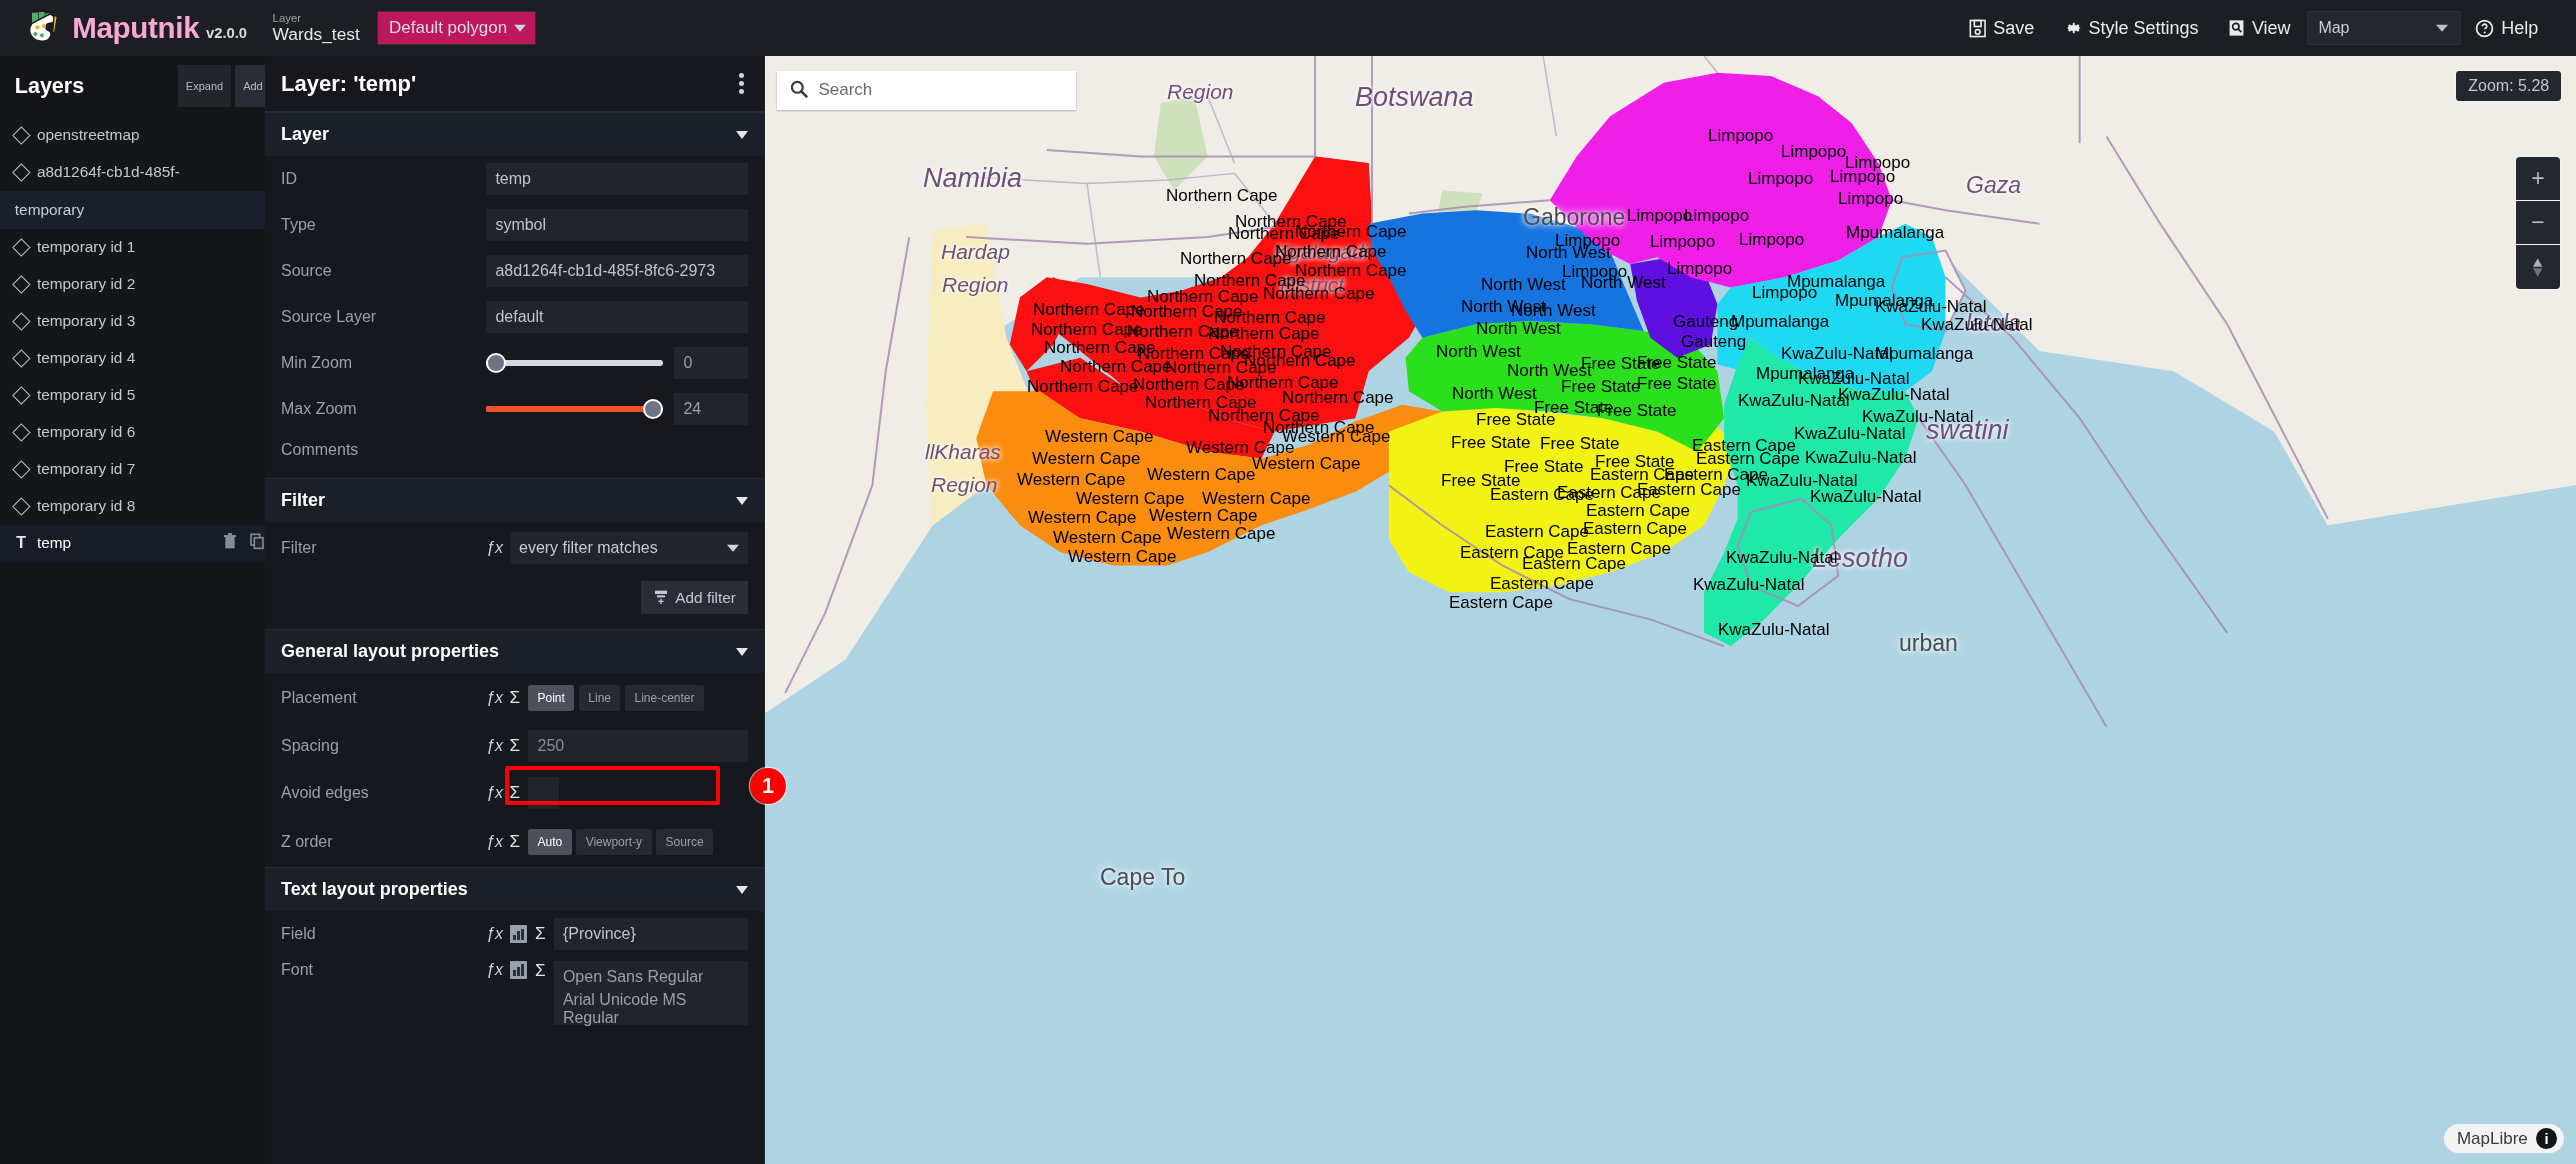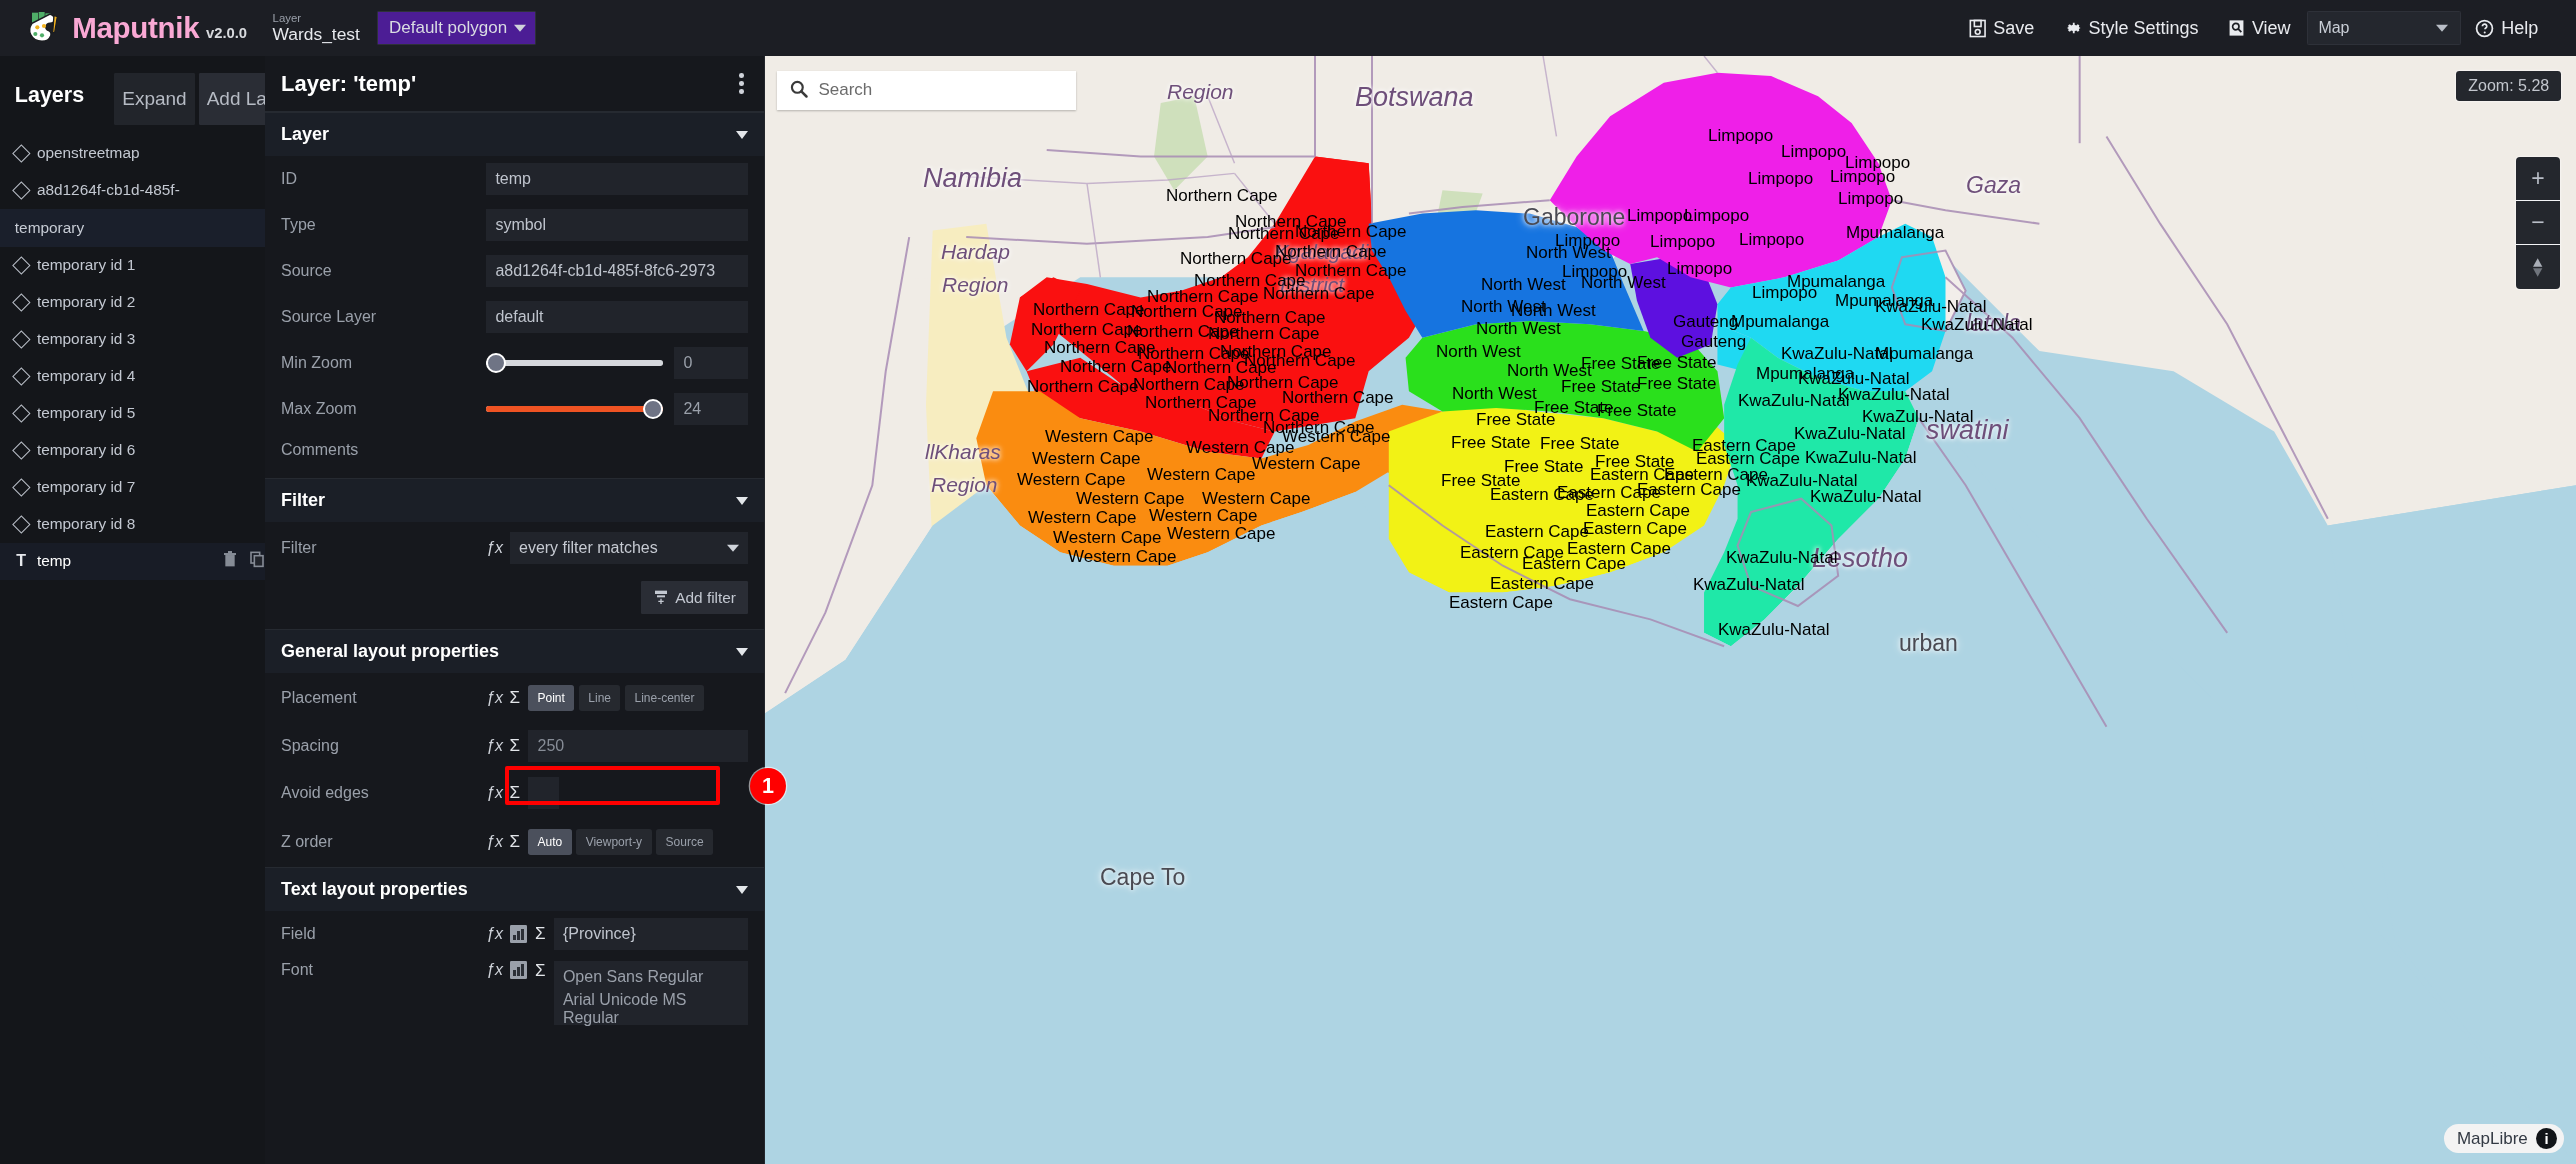--- a/index.html
+++ b/index.html
@@ -19,21 +19,21 @@
   .brand { display: flex; align-items: center; padding-left: 25.5px; }
   .brand-logo { width: 36px; height: 36px; margin-right: 10.7px; }
   .brand-name { color: #f9a8d4; font-size: 29.5px; font-weight: bold; letter-spacing: -0.3px; }
   .brand-ver { color: #d8dade; font-size: 14.8px; font-weight: bold; margin-left: 6.7px; margin-top: 9.4px; }
 
   .layer-meta { margin-left: 25.5px; line-height: 1.05; }
   .layer-meta .lbl { color: #9aa0aa; font-size: 11.4px; display: block; }
   .layer-meta .val { color: #e7e9ed; font-size: 17.4px; display: block; }
 
   .tb-select {
-    margin-left: 17.4px; background: #4c1d95; border: 0.7px solid #2e3139;
+    margin-left: 17.4px; background: #be185d; border: 0.7px solid #2e3139;
     color: #d9dce2; font-size: 17px; padding: 6px 28px 6px 10.7px;
     position: relative; border-radius: 1.3px; cursor: pointer; white-space: nowrap;
   }
   .tb-select .caret {
     position: absolute; right: 9.4px; top: 50%; transform: translateY(-45%);
     width: 0; height: 0; border-left: 6px solid transparent;
     border-right: 6px solid transparent; border-top: 7.4px solid #cfd3da;
   }
 
   .tb-right { margin-left: auto; display: flex; align-items: center; padding-right: 23px; gap: 0; }
@@ -55,22 +55,22 @@
   }
 
   
   #layers-panel {
     position: absolute; left: 0; top: 56px; width: 309px; height: 1108px;
     background: #14161a; border-right: 0.7px solid #23262c; overflow: hidden;
   }
   .lp-head { display: flex; align-items: center; padding: 9.4px 6.7px 9.4px 14.8px; gap: 4px; }
   .lp-title { color: #ffffff; font-size: 21.5px; font-weight: bold; flex: 1; }
   .lp-btn {
-    font-size: 19px; color: #b6bbc4; padding: 15px 8px; cursor: pointer;
-    border-radius: 1.3px; white-space: nowrap; margin-top: 8px;
+    font-size: 11px; color: #b6bbc4; padding: 15px 8px; cursor: pointer;
+    border-radius: 1.3px; white-space: nowrap;
   }
   .lp-btn.filled { background: #2a2d35; }
   .lp-btn.plain { background: #22252b; }
 
   .layer-row {
     display: flex; align-items: center; height: 37px; padding: 0 14.8px;
     color: #c3c8d1; font-size: 15.4px; cursor: pointer; gap: 9.4px;
   }
   .layer-row .dia {
     width: 12.7px; height: 12.7px; border: 1.3px solid #b9bec7;

